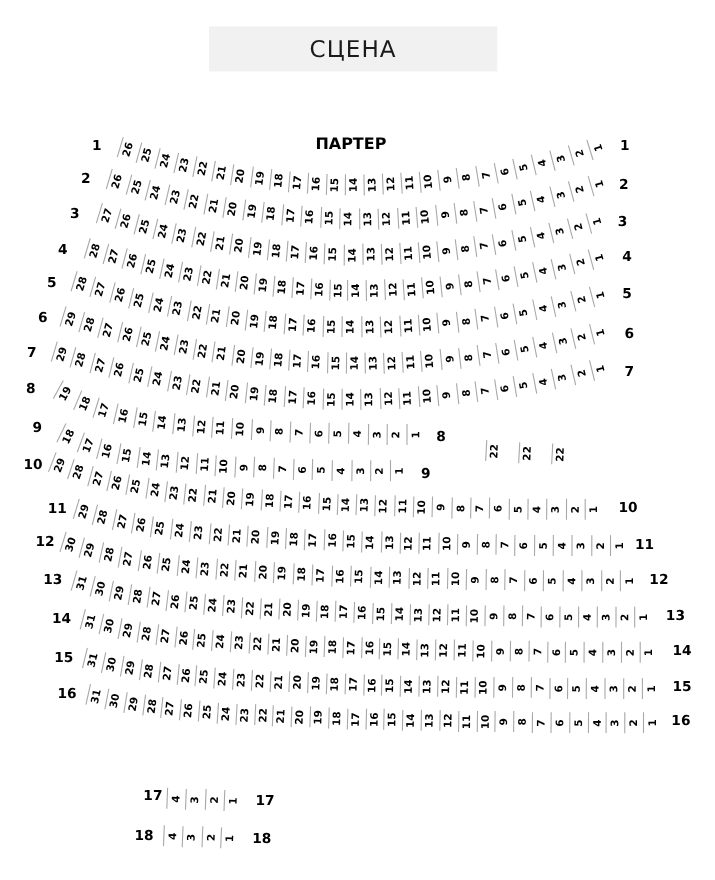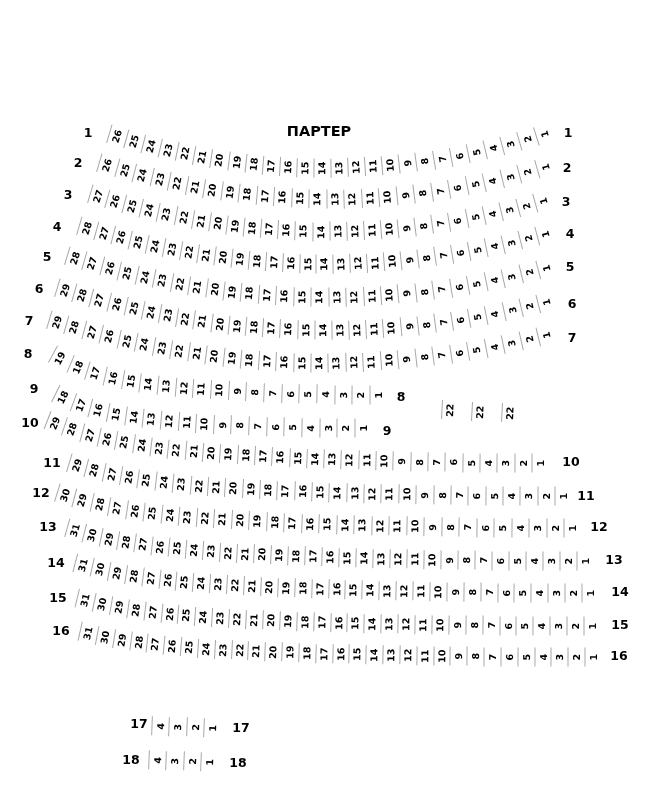--- a/index.html
+++ b/index.html
@@ -29,20 +29,23 @@
   .seat span{
     transform:rotate(-90deg);
     font-size:9.5px;font-weight:bold;color:#000;
     white-space:nowrap;line-height:1;
   }
 </style>
 </head>
 <body>
 
 <div class="canvas">
+  <div class="stage">
+    <span>СЦЕНА</span>
+  </div>
   <div class="section-title">ПАРТЕР</div>
   <div id="rows">
       <div class="rlabel" style="left: 88px; top: 132px;">1</div>
       <div class="rlabel" style="left: 568px; top: 132px;">1</div>
       <div class="seat" style="left: 117px; top: 136px; transform: translate(-50%, -50%) rotate(16.6deg);">
         <span>26</span>
       </div>
       <div class="seat" style="left: 134.08px; top: 140.989px; transform: translate(-50%, -50%) rotate(15.6deg);">
         <span>25</span>
       </div>

